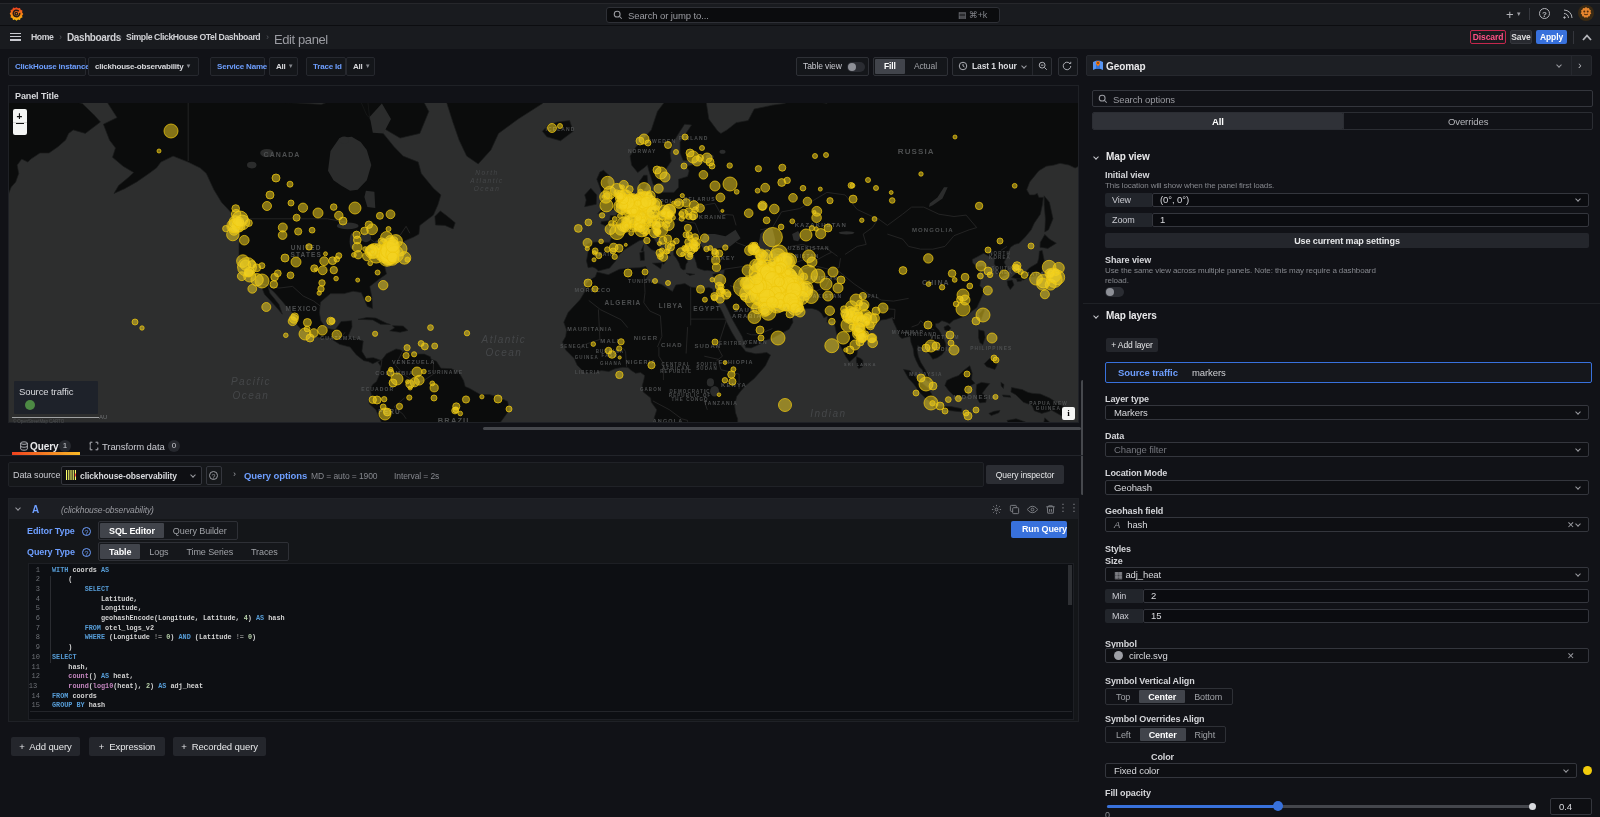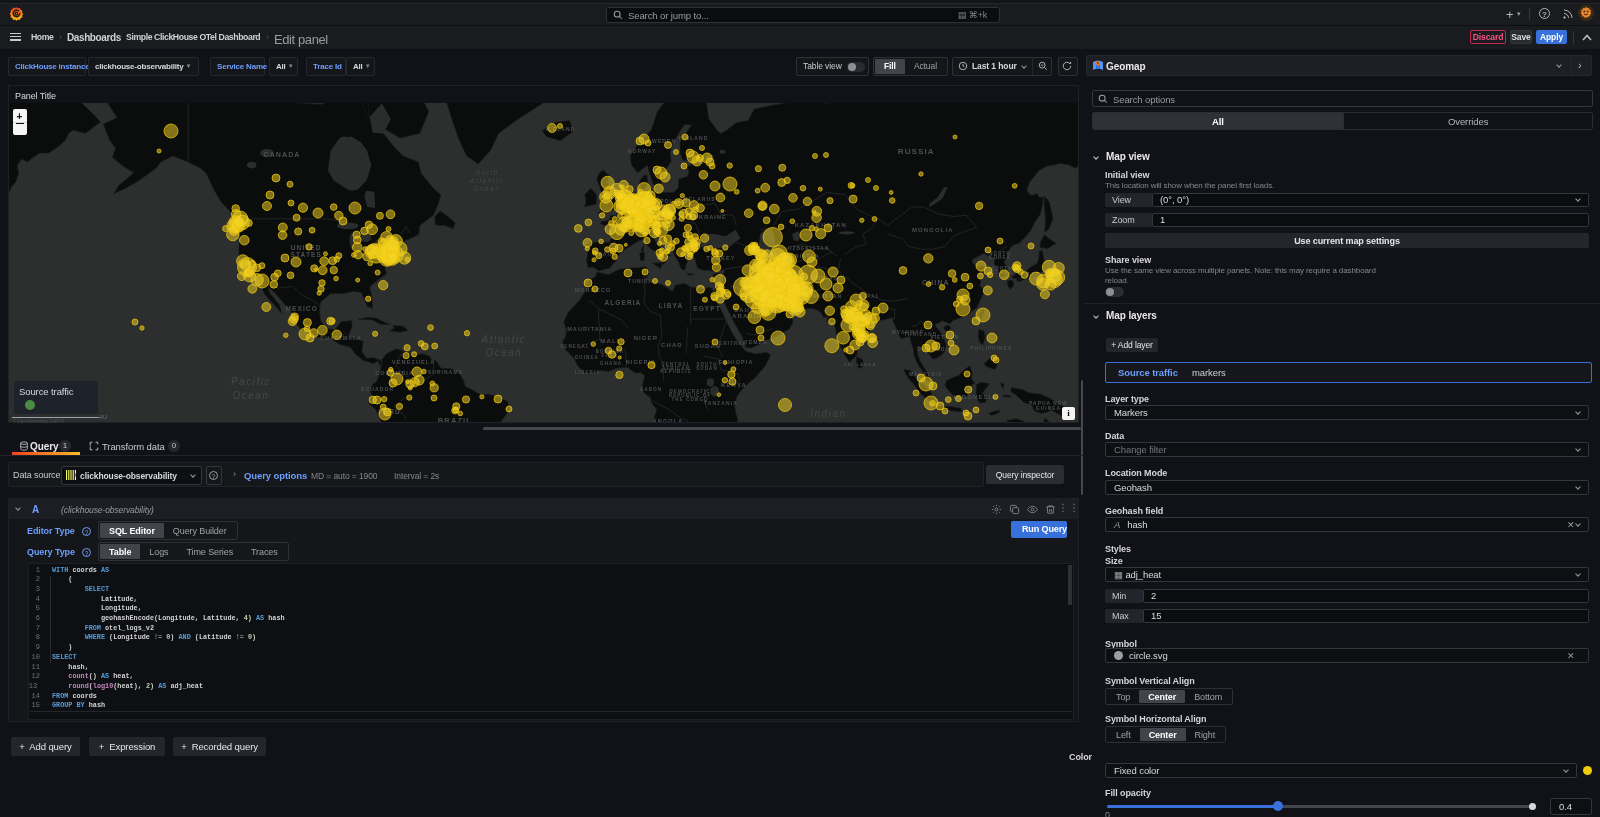--- a/index.html
+++ b/index.html
@@ -103,21 +103,21 @@
     <circle cx="10" cy="10" r="7"></circle>
     <path d="M15.5 15.5L21 21"></path>
     <path d="M7 10h6"></path>
   </svg>
 <div class="abs b" style="left:1058px;top:57px;width:20px;height:19px;background:#14161a"></div>
 <svg class="abs" style="left:1062px;top:61px" width="10" height="10" viewBox="0 0 24 24" fill="none" stroke="#c9cad0" stroke-width="2">
     <path d="M21 12a9 9 0 1 1-2.6-6.4"></path>
     <path d="M21 2v4h-4" stroke-linejoin="round"></path>
   </svg>
 <div class="abs" style="left:8px;top:85px;width:1071px;height:338px;background:#111217;border:1px solid #1f2126"></div>
-<div class="txt" style="left:15px;top:91px;font-size:9px;font-weight:400;color:#d8d9dd">Panel Title</div>
+<div class="txt" style="left:15px;top:91px;font-size:9px;font-weight:700;color:#d8d9dd">Panel Title</div>
 <svg id="map" width="1069" height="319" viewBox="0 0 1069 319" style="position:absolute;left:9px;top:103px">
 <rect width="1069" height="319" fill="#2d2e2e"></rect>
 <path d="M127.7,-20.9L145.9,-16.4L179.2,-9.4L203.4,-7.7L227.6,-10.3L254.9,-1.1L282.1,-0.3L312.4,1.4L330.5,-5.2L345.7,-12.0L357.8,-10.3L360.8,16.1L371.4,26.9L385.0,43.7L394.1,53.1L409.2,59.1L412.3,70.6L424.4,85.2L431.9,91.9L428.9,101.8L424.4,112.1L410.8,122.4L409.9,131.1L404.7,134.0L394.1,138.6L392.6,146.2L382.0,151.4L377.5,159.1L375.9,164.7L377.5,170.9L369.9,176.3L360.8,183.4L362.9,194.7L363.5,205.4L358.4,203.4L355.4,196.4L352.3,189.6L344.2,188.2L335.1,190.6L321.5,190.6L311.5,199.1L310.3,209.6L311.8,217.7L316.9,224.9L326.0,227.1L332.1,218.6L342.7,217.7L343.0,224.0L339.0,233.4L354.2,238.0L352.9,248.3L357.2,255.3L364.4,254.7L372.3,257.4L369.3,258.0L363.8,260.7L359.3,258.6L354.8,257.7L347.2,251.7L341.1,244.1L330.5,241.3L319.9,234.3L313.9,235.8L303.3,231.8L292.7,227.1L287.3,220.8L286.7,212.8L279.1,205.4L273.6,198.7L265.5,189.6L258.8,183.4L260.9,190.3L264.6,194.7L270.0,201.4L273.3,211.2L271.5,209.0L266.4,203.1L260.9,197.1L255.5,191.3L251.2,180.6L247.9,175.6L241.2,173.8L236.7,165.4L230.0,152.5L230.0,141.4L230.7,128.1L228.8,118.5L221.6,108.9L212.5,99.3L204.9,86.8L197.4,70.6L191.3,65.0L179.2,59.1L164.1,53.1L151.9,59.1L147.4,65.0L139.8,70.6L127.7,78.9L115.6,85.7L105.0,90.4L109.6,82.6L118.7,75.1L124.7,69.5L114.1,63.2L103.5,54.3L106.5,45.0L100.5,37.1L94.4,21.2L108.1,14.6L99.0,0.5L109.6,-12.0ZM347.2,-12.0L369.9,-45.3L394.1,-40.1L419.8,8.5L410.8,30.4L391.1,35.1L371.4,23.4L357.8,12.3ZM426.5,122.0L435.9,122.4L444.1,125.9L446.2,119.8L438.0,113.0L431.3,107.9L425.9,113.5ZM469.2,60.9L481.9,46.9L489.5,30.4L509.1,16.1L533.4,0.5L545.5,-16.4L530.3,-45.3L469.8,-50.6L433.5,-25.5L438.0,0.5L444.1,19.7L450.1,37.1L457.7,53.1ZM372.9,256.8L377.5,250.8L387.1,245.9L391.1,246.8L394.1,248.3L400.2,250.5L406.2,251.1L415.3,251.1L421.4,253.8L422.0,256.2L427.4,258.3L431.9,265.2L442.5,265.8L450.1,269.6L454.6,277.7L456.2,283.6L460.7,285.4L471.3,291.6L480.4,291.6L489.5,294.0L498.5,298.4L500.7,306.5L494.0,315.8L489.5,321.9L487.9,331.1L388.1,331.1L376.6,327.4L372.3,318.9L366.9,306.8L360.2,300.8L359.9,296.4L362.9,293.1L361.1,286.0L363.8,281.5L367.5,278.5L370.8,271.1L372.0,263.7L369.0,259.2ZM349.0,216.4L357.8,214.5L366.9,215.1L377.5,220.2L381.4,221.5L371.4,221.2L363.8,217.0L353.2,216.4ZM383.5,222.7L394.1,223.0L399.0,227.4L391.1,229.3L380.8,227.8L385.6,224.9ZM588.1,169.1L599.3,171.7L610.5,166.2L621.1,165.1L630.2,164.7L636.9,163.6L639.6,171.3L636.6,176.3L640.8,178.5L652.3,181.3L663.5,188.6L666.8,182.0L675.9,180.6L681.7,184.1L693.8,185.8L699.8,184.4L703.2,185.8L704.7,190.0L708.6,200.4L713.5,209.6L718.0,219.9L722.5,228.7L727.1,236.4L736.8,248.6L746.8,250.8L757.7,249.6L761.6,252.0L756.4,262.8L745.2,275.6L736.2,283.0L731.6,288.3L727.7,293.4L725.6,302.3L726.5,309.8L728.6,315.8L728.6,331.1L645.0,331.1L645.4,314.3L647.8,306.8L642.3,299.3L641.7,294.9L634.2,288.9L633.2,283.0L634.8,277.1L635.7,272.6L631.7,269.6L626.6,270.2L622.0,267.3L619.0,264.6L613.6,264.3L606.0,265.8L599.9,268.4L592.4,267.6L583.3,269.9L576.3,270.2L568.2,262.2L565.1,255.3L556.7,247.1L553.6,238.9L556.7,233.4L557.6,227.1L554.8,219.2L559.1,209.6L565.1,203.1L571.2,196.4L576.3,187.9L577.2,180.9L580.3,177.4L586.3,173.8ZM589.4,168.0L600.6,165.1L606.6,157.9L610.5,151.4L615.7,146.6L624.8,141.0L630.2,137.7L634.8,136.5L636.9,137.7L637.8,141.8L642.3,146.6L647.8,148.6L652.3,153.3L653.5,160.6L654.7,161.3L657.5,157.5L655.9,154.5L658.4,152.1L661.7,152.9L659.0,148.6L653.8,145.8L649.9,143.8L646.9,139.0L643.5,133.6L643.2,131.1L647.8,131.1L651.1,134.4L655.0,139.8L660.5,143.0L664.4,146.2L664.7,152.1L667.1,154.9L669.9,159.8L671.7,165.1L674.1,166.9L676.2,166.5L677.1,160.9L678.6,159.1L677.7,152.1L674.4,151.4L678.6,150.6L684.1,150.2L685.0,153.7L687.1,159.4L688.3,164.7L691.4,166.2L695.6,167.6L698.6,167.3L705.3,168.4L710.7,167.6L715.6,166.2L714.7,171.7L713.5,176.7L711.6,182.3L709.5,185.1L706.8,185.8L705.3,189.3L711.6,191.7L714.4,198.1L719.5,208.0L724.1,217.7L728.6,225.6L733.1,233.4L736.8,244.7L742.2,245.0L751.3,241.0L758.9,236.4L764.0,234.9L772.5,230.2L780.1,226.2L784.0,219.2L782.5,211.2L776.7,207.7L772.5,207.0L764.9,209.0L761.3,208.0L759.5,204.7L757.4,201.4L753.7,197.1L750.7,191.3L752.8,188.9L755.8,191.3L759.5,194.4L762.8,197.7L769.5,201.4L775.5,200.4L778.5,203.7L783.1,204.7L787.6,205.7L795.2,205.7L802.8,205.4L807.3,206.7L809.4,207.7L812.4,210.3L814.9,214.8L818.5,213.2L817.9,219.2L824.5,218.3L826.1,224.0L828.5,234.9L832.4,244.7L836.7,253.5L840.6,258.9L844.5,255.3L847.9,252.3L849.1,242.9L848.5,235.5L855.1,231.5L860.3,227.8L866.3,221.8L872.4,217.0L876.9,216.4L883.0,214.5L884.5,219.2L886.9,224.0L890.5,233.4L893.0,235.5L897.2,234.3L901.1,233.4L902.0,239.5L904.2,245.6L905.1,252.6L907.2,257.7L910.2,263.7L913.2,266.7L917.8,277.7L919.6,278.5L920.8,277.4L919.3,272.6L916.3,266.7L911.7,259.2L909.3,253.2L908.1,247.1L908.7,242.6L911.7,244.1L916.3,246.5L920.2,250.8L923.8,256.2L928.4,254.7L932.9,251.7L936.5,247.1L936.9,241.0L934.4,234.9L929.9,227.1L926.9,224.0L926.3,220.8L929.9,219.9L932.9,217.7L937.5,219.2L940.5,220.8L944.4,217.3L949.6,215.4L954.1,213.8L958.6,212.2L963.2,208.0L967.7,204.7L970.8,198.1L973.8,191.3L975.3,186.9L970.8,182.7L971.7,177.4L967.7,172.7L970.8,168.4L975.9,165.1L973.8,162.8L968.6,163.9L963.8,160.2L963.2,156.4L967.7,154.1L974.7,150.2L981.3,154.1L985.9,154.9L985.3,160.9L988.0,164.7L988.3,170.2L991.9,174.5L997.4,171.7L998.0,165.4L995.0,159.1L998.0,154.1L998.9,149.4L1001.6,144.2L1005.6,141.4L1010.1,140.2L1016.2,134.0L1022.2,126.8L1025.2,120.2L1031.3,111.2L1033.4,101.8L1034.3,94.4L1029.8,94.4L1028.3,90.4L1025.2,91.9L1020.7,91.9L1017.7,86.8L1020.7,78.9L1025.2,73.4L1029.8,67.8L1037.3,63.2L1044.9,62.1L1051.0,60.3L1060.0,62.1L1066.1,65.0L1072.2,62.1L1075.2,70.6L1076.7,78.9L1078.2,91.9L1077.6,101.8L1080.3,107.0L1084.3,99.3L1088.8,91.9L1091.8,84.2L1096.4,78.9L1099.4,70.6L1097.9,62.1L1102.4,56.1L1108.5,59.1L1111.5,56.1L1120.6,50.0L1129.7,50.0L1138.8,43.7L1146.3,37.1L1149.3,30.4L1153.9,26.9L1166.0,30.4L1181.1,19.0L1175.1,12.3L1163.0,0.5L1150.9,-2.7L1138.8,-9.4L1120.6,-11.2L1108.5,-7.7L1093.3,-7.7L1084.3,-19.1L1066.1,-20.9L1047.9,-32.2L1029.8,-35.1L1014.6,-25.5L999.5,-22.7L987.4,-35.1L966.2,-45.3L948.1,-48.4L929.9,-79.8L908.7,-93.0L893.6,-73.5L872.4,-61.7L857.2,-25.5L842.1,-35.1L823.9,-25.5L817.9,0.5L805.8,-1.9L787.6,-5.2L775.5,0.5L763.4,2.2L745.2,6.1L739.2,17.5L727.1,19.7L718.0,26.9L711.9,30.4L708.9,28.3L699.8,16.1L696.8,-3.5L690.8,-16.4L681.7,-20.9L669.6,-12.0L657.5,-3.5L648.4,8.5L642.3,26.9L627.2,43.7L621.1,53.1L622.6,62.1L628.7,69.5L634.8,65.0L638.4,62.1L639.9,67.8L644.4,82.1L649.0,81.5L653.8,78.9L655.9,67.8L662.3,57.9L661.1,50.0L663.5,40.4L669.6,30.4L675.6,21.2L682.6,21.9L671.1,39.1L671.1,50.0L674.1,57.3L681.7,57.9L690.8,56.1L697.4,59.7L687.7,60.9L677.1,63.2L680.2,67.8L678.6,73.4L669.6,76.2L669.6,84.2L665.0,89.4L654.4,89.4L645.4,90.4L639.3,89.9L632.6,90.4L631.7,84.7L630.5,78.3L634.8,72.3L638.1,72.3L638.7,78.9L636.9,84.2L634.8,86.8L632.6,91.9L627.2,94.4L621.1,95.4L618.1,101.8L616.6,105.1L613.6,106.5L610.8,107.0L606.6,112.6L601.5,112.6L600.6,117.6L592.4,118.5L591.8,120.7L598.4,123.8L602.4,128.1L602.4,135.3L600.6,139.4L593.9,139.4L587.8,139.0L581.8,139.4L577.8,141.4L579.4,147.4L577.5,157.9L579.1,164.7L583.3,163.9L586.9,165.4ZM588.7,110.7L596.9,107.9L610.2,105.6L611.1,97.4L606.6,94.4L601.5,86.8L598.4,78.9L599.9,72.3L594.5,67.3L590.9,69.0L587.8,76.2L590.9,84.2L592.4,89.4L596.3,91.9L592.4,95.9L590.0,102.2L593.3,105.6ZM575.7,103.7L587.2,101.3L587.8,91.9L581.8,85.2L575.7,91.9L577.2,96.9ZM537.9,33.8L551.5,37.8L564.2,28.3L560.6,17.5L548.5,19.0L539.4,21.9L533.4,28.3ZM847.6,253.8L851.8,255.6L853.9,257.4L853.6,263.7L849.7,265.5L847.9,262.8L847.3,257.7ZM1031.0,144.2L1038.9,145.4L1047.3,140.2L1040.4,136.1L1035.8,131.5L1031.3,139.4ZM1033.1,147.4L1035.2,157.2L1032.5,169.5L1029.2,172.4L1023.7,173.5L1019.2,174.5L1014.6,177.0L1007.1,175.6L1002.5,174.5L1007.1,170.2L1016.2,169.5L1020.7,164.7L1028.3,160.2L1029.8,155.2L1030.4,148.2ZM998.0,178.1L1003.1,177.0L1005.0,182.0L1001.3,186.5L998.9,182.7ZM1007.7,176.0L1013.4,174.9L1012.5,178.1L1008.3,178.5ZM1035.2,92.9L1040.4,99.3L1044.0,115.8L1039.5,126.8L1035.8,128.9L1036.4,115.8L1035.2,101.8ZM974.7,205.7L969.8,211.2L972.0,216.4L975.3,208.0ZM935.0,224.0L939.0,222.1L942.0,224.9L939.6,228.1L935.6,227.1ZM969.5,226.8L975.0,228.1L976.2,234.3L973.8,241.7L970.8,239.5L969.5,234.6ZM975.3,260.7L981.3,254.7L988.0,254.7L988.0,262.2L985.9,266.4L977.7,263.7ZM937.8,277.4L935.9,282.4L939.6,287.5L945.0,292.8L952.6,294.0L958.6,293.4L958.0,286.0L961.7,282.4L965.9,280.3L962.6,276.5L963.2,270.2L960.8,262.8L955.6,266.7L949.6,272.6L943.5,274.7ZM894.5,266.4L901.1,267.6L905.1,272.6L909.9,277.1L914.8,281.5L919.3,285.4L922.3,290.4L926.6,299.9L922.3,299.3L916.3,294.9L910.2,288.9L905.1,281.5L899.6,275.6ZM924.4,303.2L932.9,303.2L942.0,303.5L952.3,305.6L952.6,308.9L942.0,307.7L931.4,306.2L925.0,304.4ZM967.7,281.5L972.3,279.4L980.7,280.6L976.8,285.4L973.2,290.4L977.7,293.4L976.8,299.3L970.8,299.9L967.7,294.9L967.1,287.5ZM1002.5,284.5L1013.1,286.6L1019.2,289.5L1023.7,290.4L1031.3,291.0L1040.4,294.9L1047.3,299.3L1052.5,302.3L1057.0,305.3L1061.6,311.3L1052.5,312.8L1041.9,306.8L1040.4,308.3L1032.8,310.4L1025.2,307.7L1023.1,302.3L1014.6,299.3L1010.1,294.9L1007.1,291.9L1001.9,288.9ZM1035.8,314.9L1034.0,323.4L1042.5,326.5L1040.4,318.9ZM998.0,317.4L1007.1,315.8L1016.2,318.9L1020.1,325.0L1002.5,326.5ZM630.8,149.8L635.1,148.6L635.4,157.2L631.4,157.5ZM632.0,147.8L634.8,141.8L634.2,148.2ZM643.5,160.2L653.2,159.8L651.7,165.8ZM677.1,170.2L685.6,171.3L680.8,172.4ZM703.8,171.3L710.7,169.8L708.6,173.5L704.1,173.1ZM991.9,279.4L995.0,281.5L994.4,285.4L992.2,283.0ZM993.5,291.9L1001.0,292.5L1001.9,294.3L994.4,293.7ZM979.8,310.4L985.0,308.3L991.0,307.4L989.8,309.8L982.3,312.5ZM-500.4,168.0L-489.2,165.1L-483.1,157.9L-479.2,151.4L-474.0,146.6L-465.0,141.0L-459.5,137.7L-455.0,136.5L-452.8,137.7L-451.9,141.8L-447.4,146.6L-441.9,148.6L-437.4,153.3L-436.2,160.6L-435.0,161.3L-432.3,157.5L-433.8,154.5L-431.4,152.1L-428.0,152.9L-430.7,148.6L-435.9,145.8L-439.8,143.8L-442.9,139.0L-446.2,133.6L-446.5,131.1L-441.9,131.1L-438.6,134.4L-434.7,139.8L-429.2,143.0L-425.3,146.2L-425.0,152.1L-422.6,154.9L-419.9,159.8L-418.0,165.1L-415.6,166.9L-413.5,166.5L-412.6,160.9L-411.1,159.1L-412.0,152.1L-415.3,151.4L-411.1,150.6L-405.6,150.2L-404.7,153.7L-402.6,159.4L-401.4,164.7L-398.4,166.2L-394.1,167.6L-391.1,167.3L-384.4,168.4L-379.0,167.6L-374.1,166.2L-375.1,171.7L-376.3,176.7L-378.1,182.3L-380.2,185.1L-382.9,185.8L-384.4,189.3L-378.1,191.7L-375.4,198.1L-370.2,208.0L-365.7,217.7L-361.1,225.6L-356.6,233.4L-353.0,244.7L-347.5,245.0L-338.4,241.0L-330.9,236.4L-325.7,234.9L-317.2,230.2L-309.7,226.2L-305.7,219.2L-307.2,211.2L-313.0,207.7L-317.2,207.0L-324.8,209.0L-328.4,208.0L-330.3,204.7L-332.4,201.4L-336.0,197.1L-339.0,191.3L-336.9,188.9L-333.9,191.3L-330.3,194.4L-326.9,197.7L-320.3,201.4L-314.2,200.4L-311.2,203.7L-306.6,204.7L-302.1,205.7L-294.5,205.7L-287.0,205.4L-282.4,206.7L-280.3,207.7L-277.3,210.3L-274.9,214.8L-271.2,213.2L-271.8,219.2L-265.2,218.3L-263.7,224.0L-261.2,234.9L-257.3,244.7L-253.1,253.5L-249.1,258.9L-245.2,255.3L-241.9,252.3L-240.7,242.9L-241.3,235.5L-234.6,231.5L-229.5,227.8L-223.4,221.8L-217.3,217.0L-212.8,216.4L-206.7,214.5L-205.2,219.2L-202.8,224.0L-199.2,233.4L-196.8,235.5L-192.5,234.3L-188.6,233.4L-187.7,239.5L-185.6,245.6L-184.7,252.6L-182.5,257.7L-179.5,263.7L-176.5,266.7L-171.9,277.7L-170.1,278.5L-168.9,277.4L-170.4,272.6L-173.5,266.7L-178.0,259.2L-180.4,253.2L-181.6,247.1L-181.0,242.6L-178.0,244.1L-173.5,246.5L-169.5,250.8L-165.9,256.2L-161.3,254.7L-156.8,251.7L-153.2,247.1L-152.9,241.0L-155.3,234.9L-159.8,227.1L-162.9,224.0L-163.5,220.8L-159.8,219.9L-156.8,217.7L-152.3,219.2L-149.2,220.8L-145.3,217.3L-140.2,215.4L-135.6,213.8L-131.1,212.2L-126.5,208.0L-122.0,204.7L-119.0,198.1L-115.9,191.3L-114.4,186.9L-119.0,182.7L-118.1,177.4L-122.0,172.7L-119.0,168.4L-113.8,165.1L-115.9,162.8L-121.1,163.9L-125.9,160.2L-126.5,156.4L-122.0,154.1L-115.0,150.2L-108.4,154.1L-103.8,154.9L-104.4,160.9L-101.7,164.7L-101.4,170.2L-97.8,174.5L-92.3,171.7L-91.7,165.4L-94.8,159.1L-91.7,154.1L-90.8,149.4L-88.1,144.2L-84.2,141.4L-79.6,140.2L-73.6,134.0L-67.5,126.8L-64.5,120.2L-58.4,111.2L-56.3,101.8L-55.4,94.4L-59.9,94.4L-61.5,90.4L-64.5,91.9L-69.0,91.9L-72.0,86.8L-69.0,78.9L-64.5,73.4L-59.9,67.8L-52.4,63.2L-44.8,62.1L-38.8,60.3L-29.7,62.1L-23.6,65.0L-17.6,62.1L-14.5,70.6L-13.0,78.9L-11.5,91.9L-12.1,101.8L-9.4,107.0L-5.5,99.3L-0.9,91.9L2.1,84.2L6.7,78.9L9.7,70.6L8.2,62.1L12.7,56.1L18.8,59.1L21.8,56.1L30.9,50.0L40.0,50.0L49.0,43.7L56.6,37.1L59.6,30.4L64.2,26.9L76.3,30.4L91.4,19.0L85.4,12.3L73.2,0.5L61.1,-2.7L49.0,-9.4L30.9,-11.2L18.8,-7.7L3.6,-7.7L-5.5,-19.1L-23.6,-20.9L-41.8,-32.2L-59.9,-35.1L-75.1,-25.5L-90.2,-22.7L-102.3,-35.1L-123.5,-45.3L-141.7,-48.4L-159.8,-79.8L-181.0,-93.0L-196.2,-73.5L-217.3,-61.7L-232.5,-25.5L-247.6,-35.1L-265.8,-25.5L-271.8,0.5L-283.9,-1.9L-302.1,-5.2L-314.2,0.5L-326.3,2.2L-344.5,6.1L-350.5,17.5L-362.6,19.7L-371.7,26.9L-377.8,30.4L-380.8,28.3L-389.9,16.1L-392.9,-3.5L-399.0,-16.4L-408.0,-20.9L-420.2,-12.0L-432.3,-3.5L-441.3,8.5L-447.4,26.9L-462.5,43.7L-468.6,53.1L-467.1,62.1L-461.0,69.5L-455.0,65.0L-451.3,62.1L-449.8,67.8L-445.3,82.1L-440.7,81.5L-435.9,78.9L-433.8,67.8L-427.4,57.9L-428.6,50.0L-426.2,40.4L-420.2,30.4L-414.1,21.2L-407.1,21.9L-418.6,39.1L-418.6,50.0L-415.6,57.3L-408.0,57.9L-399.0,56.1L-392.3,59.7L-402.0,60.9L-412.6,63.2L-409.6,67.8L-411.1,73.4L-420.2,76.2L-420.2,84.2L-424.7,89.4L-435.3,89.4L-444.4,90.4L-450.4,89.9L-457.1,90.4L-458.0,84.7L-459.2,78.3L-455.0,72.3L-451.6,72.3L-451.0,78.9L-452.8,84.2L-455.0,86.8L-457.1,91.9L-462.5,94.4L-468.6,95.4L-471.6,101.8L-473.1,105.1L-476.2,106.5L-478.9,107.0L-483.1,112.6L-488.3,112.6L-489.2,117.6L-497.3,118.5L-497.9,120.7L-491.3,123.8L-487.4,128.1L-487.4,135.3L-489.2,139.4L-495.8,139.4L-501.9,139.0L-507.9,139.4L-511.9,141.4L-510.4,147.4L-512.2,157.9L-510.7,164.7L-506.4,163.9L-502.8,165.4ZM-54.5,92.9L-49.3,99.3L-45.7,115.8L-50.3,126.8L-53.9,128.9L-53.3,115.8L-54.5,101.8ZM-58.7,144.2L-50.9,145.4L-42.4,140.2L-49.3,136.1L-53.9,131.5L-58.4,139.4Z" fill="#0b0c0c" stroke="#1a1b1b" stroke-width="0.7"></path>
 <path d="M319.0,67.8L321.5,48.1L330.5,35.1L342.7,33.8L351.7,39.1L357.8,46.9L362.3,62.1L357.8,77.3L348.7,86.8L341.1,87.8L332.1,82.6L324.5,77.3ZM356.9,87.8L365.4,88.8L366.3,105.1L358.4,104.1L355.4,93.9ZM360.8,13.8L372.9,0.5L382.0,16.1L374.4,30.4L363.8,29.7ZM690.8,140.6L695.3,131.1L705.9,131.1L716.5,133.2L726.5,126.8L731.6,135.3L721.0,143.4L707.4,145.4L695.3,147.4ZM755.8,126.8L763.4,125.5L766.4,137.3L764.9,147.4L769.5,153.3L768.9,160.9L766.4,165.4L758.9,166.5L754.3,162.8L752.8,153.3L749.8,141.4L751.3,131.1ZM783.1,131.1L789.1,128.1L792.2,133.2L789.1,138.2L784.6,137.3ZM919.9,104.1L923.8,102.2L933.5,95.4L938.7,84.2L935.0,84.2L928.4,94.4L920.8,100.3Z" fill="#2b2c2c"></path>
 <ellipse cx="338.7" cy="122.9" rx="10.9" ry="3.3" fill="#2b2c2c"></ellipse>
 <ellipse cx="343.3" cy="138.2" rx="2.7" ry="8.2" fill="#2b2c2c"></ellipse>
 <ellipse cx="356.9" cy="134.4" rx="5.2" ry="4.9" fill="#2b2c2c"></ellipse>
 <ellipse cx="360.8" cy="144.6" rx="6.1" ry="2.2" fill="#2b2c2c"></ellipse>
 <ellipse cx="370.5" cy="139.0" rx="4.5" ry="2.0" fill="#2b2c2c"></ellipse>
 <ellipse cx="335.1" cy="37.1" rx="4.8" ry="3.7" fill="#2b2c2c"></ellipse>
@@ -1232,27 +1232,27 @@
 <div class="abs sel" style="left:1143px;top:609px;width:446px;height:14px;line-height:12px;padding-left:7px;background:#0b0c10">15</div>
 <div class="txt sec-lbl" style="left:1105px;top:639px">Symbol</div>
 <div class="abs sel" style="left:1105px;top:648px;width:484px;height:15px;line-height:13px;padding-left:8px"><span style="display:inline-block;width:9px;height:9px;border-radius:50%;background:#9d9fa5;margin-right:6px;vertical-align:-1px"></span>circle.svg</div>
 <div class="txt" style="left:1567px;top:651px;font-size:9px;color:#9a9ba1">✕</div>
 <div class="txt sec-lbl" style="left:1105px;top:676px">Symbol Vertical Align</div>
 <div class="toggle-grp" style="left:1105px;top:688px;height:17px;background:#111217;padding:1px">
 <div class="seg">Top</div>
     <div class="seg on">Center</div>
     <div class="seg">Bottom</div>
   </div>
-<div class="txt sec-lbl" style="left:1105px;top:714px">Symbol Horizontal Align</div>
+<div class="txt sec-lbl" style="left:1105px;top:714px">Symbol Overrides Align</div>
 <div class="toggle-grp" style="left:1105px;top:726px;height:17px;background:#111217;padding:1px">
 <div class="seg">Left</div>
     <div class="seg on">Center</div>
     <div class="seg">Right</div>
   </div>
-<div class="txt sec-lbl" style="left:1069px;top:752px">Color</div>
+<div class="txt sec-lbl" style="left:1151px;top:752px">Color</div>
 <div class="abs sel" style="left:1105px;top:763px;width:472px;height:15px;line-height:13px;padding-left:8px">Fixed color</div>
 <div class="cv" style="left:1564px;top:767.5px"></div>
 <div class="abs" style="left:1583px;top:766px;width:9px;height:9px;border-radius:50%;background:#f2cc0c"></div>
 <div class="txt sec-lbl" style="left:1105px;top:788px">Fill opacity</div>
 <div class="abs" style="left:1107px;top:805px;width:428px;height:3px;background:#44464c;border-radius:2px"></div>
 <div class="abs" style="left:1107px;top:805px;width:171px;height:3px;background:#3871dc;border-radius:2px"></div>
 <div class="abs" style="left:1273px;top:801px;width:10px;height:10px;background:#3871dc;border-radius:50%"></div>
 <div class="abs" style="left:1529px;top:803px;width:7px;height:7px;background:#d8d9dd;border-radius:50%"></div>
 <div class="abs sel" style="left:1550px;top:798px;width:42px;height:17px;line-height:15px;padding-left:8px">0.4</div>
 <div class="txt" style="left:1105px;top:810px;font-size:9px;color:#85878d">0</div>

